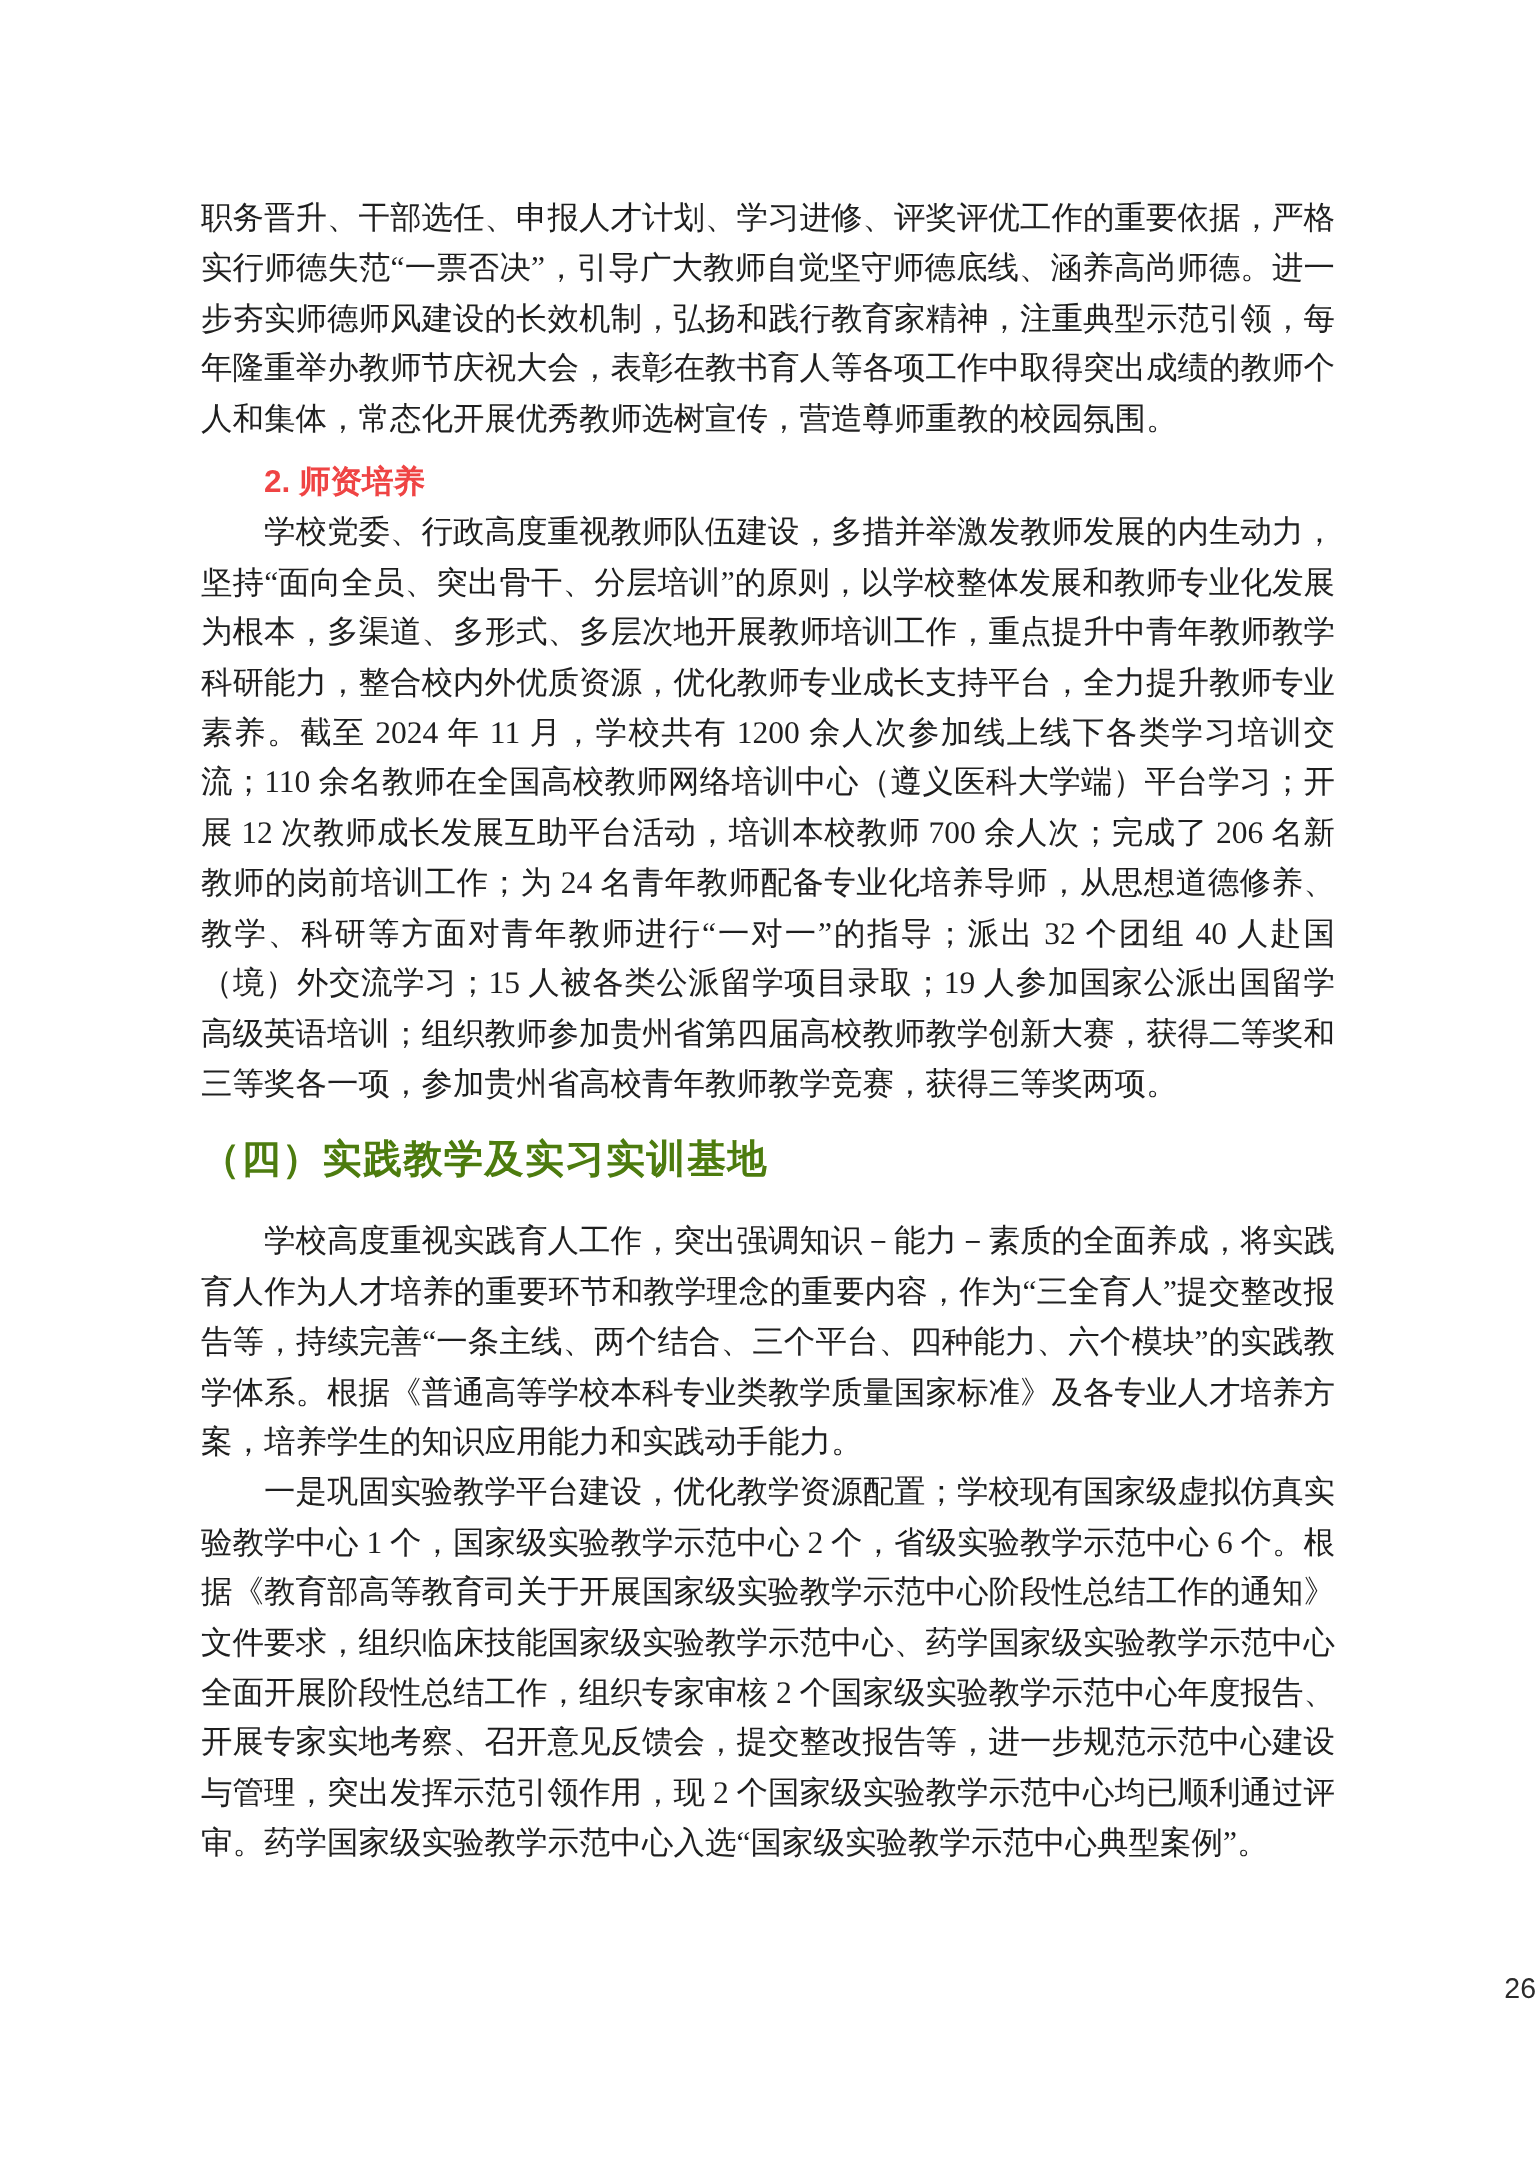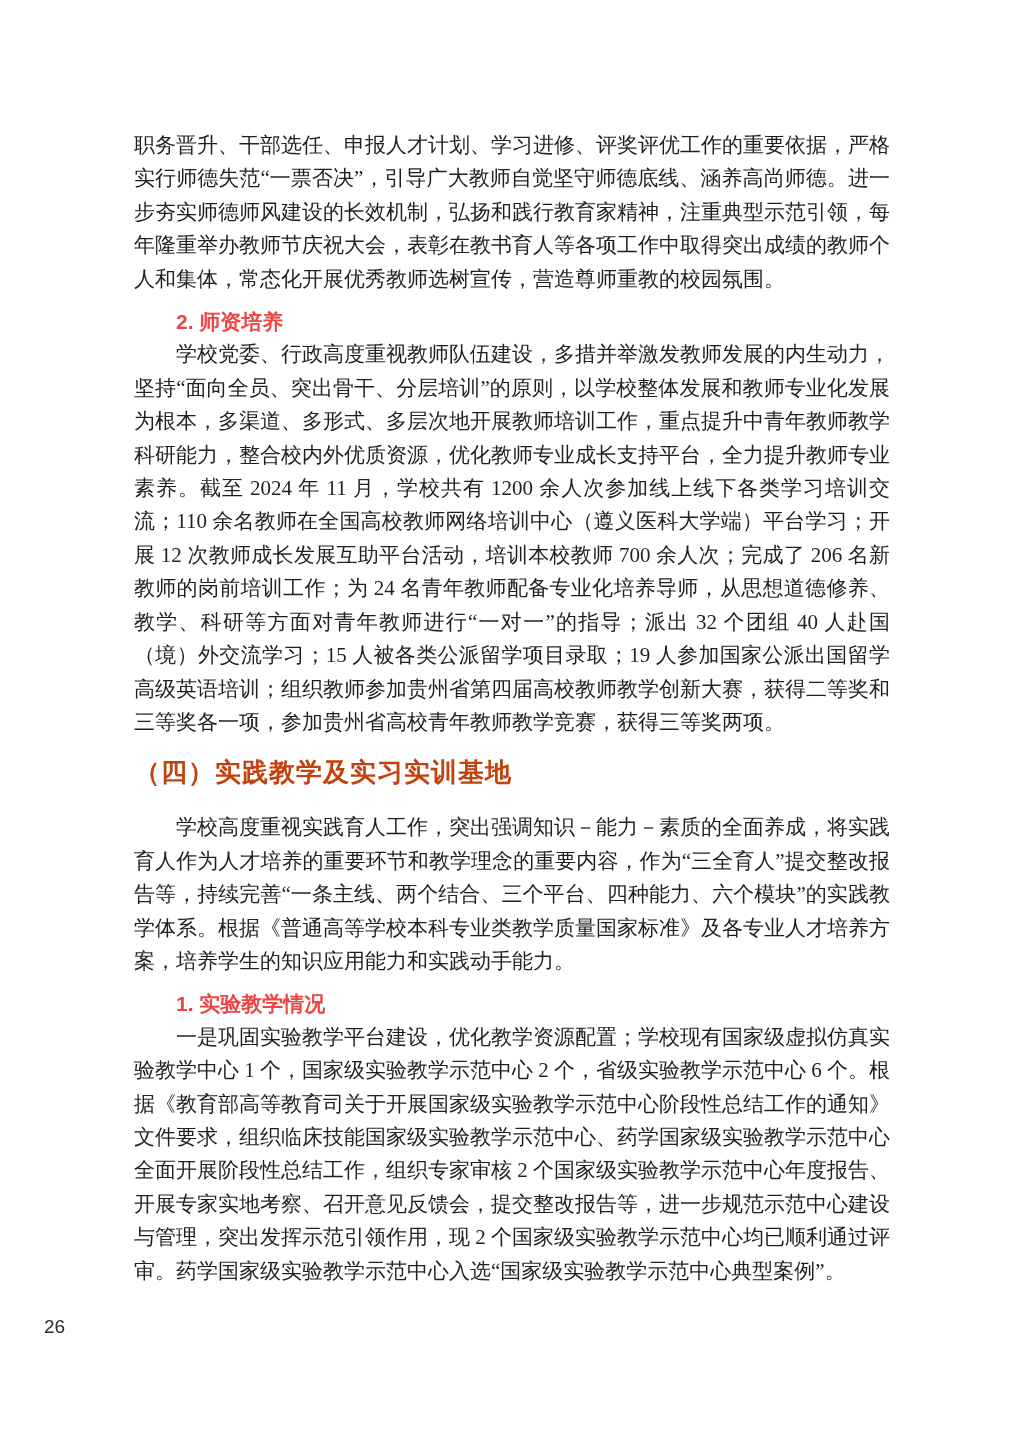--- a/index.html
+++ b/index.html
@@ -39,51 +39,49 @@
     line-height: 33.4px;
     font-weight: 700;
     color: #ef4444;
   }
   .section-heading {
     margin: 17px 0 23px 0;
     font-family: "Liberation Sans", "DejaVu Sans", sans-serif;
     font-size: 26px;
     line-height: 32px;
     font-weight: 700;
-    color: #c2410c;
+    color: #4d7c0f;
     letter-spacing: 1px;
   }
   .page-number {
     position: absolute;
     left: 0;
     right: 0;
     top: 1316px;
-    text-align: left;
+    text-align: right;
     font-family: "Liberation Sans", "DejaVu Sans", sans-serif;
     font-size: 19px;
     color: #2a2a2a;
-    padding-left: 44px;
   }
 </style>
 </head>
 <body>
 
 <div class="page">
   <div class="content">
 
     <p class="body-para">职务晋升、干部选任、申报人才计划、学习进修、评奖评优工作的重要依据，严格实行师德失范“一票否决”，引导广大教师自觉坚守师德底线、涵养高尚师德。进一步夯实师德师风建设的长效机制，弘扬和践行教育家精神，注重典型示范引领，每年隆重举办教师节庆祝大会，表彰在教书育人等各项工作中取得突出成绩的教师个人和集体，常态化开展优秀教师选树宣传，营造尊师重教的校园氛围。</p>
 
     <h3 class="sub-heading">2. 师资培养</h3>
 
     <p class="body-para indent">学校党委、行政高度重视教师队伍建设，多措并举激发教师发展的内生动力，坚持“面向全员、突出骨干、分层培训”的原则，以学校整体发展和教师专业化发展为根本，多渠道、多形式、多层次地开展教师培训工作，重点提升中青年教师教学科研能力，整合校内外优质资源，优化教师专业成长支持平台，全力提升教师专业素养。截至 2024 年 11 月，学校共有 1200 余人次参加线上线下各类学习培训交流；110 余名教师在全国高校教师网络培训中心（遵义医科大学端）平台学习；开展 12 次教师成长发展互助平台活动，培训本校教师 700 余人次；完成了 206 名新教师的岗前培训工作；为 24 名青年教师配备专业化培养导师，从思想道德修养、教学、科研等方面对青年教师进行“一对一”的指导；派出 32 个团组 40 人赴国（境）外交流学习；15 人被各类公派留学项目录取；19 人参加国家公派出国留学高级英语培训；组织教师参加贵州省第四届高校教师教学创新大赛，获得二等奖和三等奖各一项，参加贵州省高校青年教师教学竞赛，获得三等奖两项。</p>
 
     <h2 class="section-heading">（四）实践教学及实习实训基地</h2>
 
     <p class="body-para indent">学校高度重视实践育人工作，突出强调知识－能力－素质的全面养成，将实践育人作为人才培养的重要环节和教学理念的重要内容，作为“三全育人”提交整改报告等，持续完善“一条主线、两个结合、三个平台、四种能力、六个模块”的实践教学体系。根据《普通高等学校本科专业类教学质量国家标准》及各专业人才培养方案，培养学生的知识应用能力和实践动手能力。</p>
 
-    <h3 class="sub-heading">1. 实验教学情况</h3>
 
     <p class="body-para indent">一是巩固实验教学平台建设，优化教学资源配置；学校现有国家级虚拟仿真实验教学中心 1 个，国家级实验教学示范中心 2 个，省级实验教学示范中心 6 个。根据《教育部高等教育司关于开展国家级实验教学示范中心阶段性总结工作的通知》文件要求，组织临床技能国家级实验教学示范中心、药学国家级实验教学示范中心全面开展阶段性总结工作，组织专家审核 2 个国家级实验教学示范中心年度报告、开展专家实地考察、召开意见反馈会，提交整改报告等，进一步规范示范中心建设与管理，突出发挥示范引领作用，现 2 个国家级实验教学示范中心均已顺利通过评审。药学国家级实验教学示范中心入选“国家级实验教学示范中心典型案例”。</p>
 
   </div>
 
   <div class="page-number">26</div>
 </div>
 
 </body></html>

